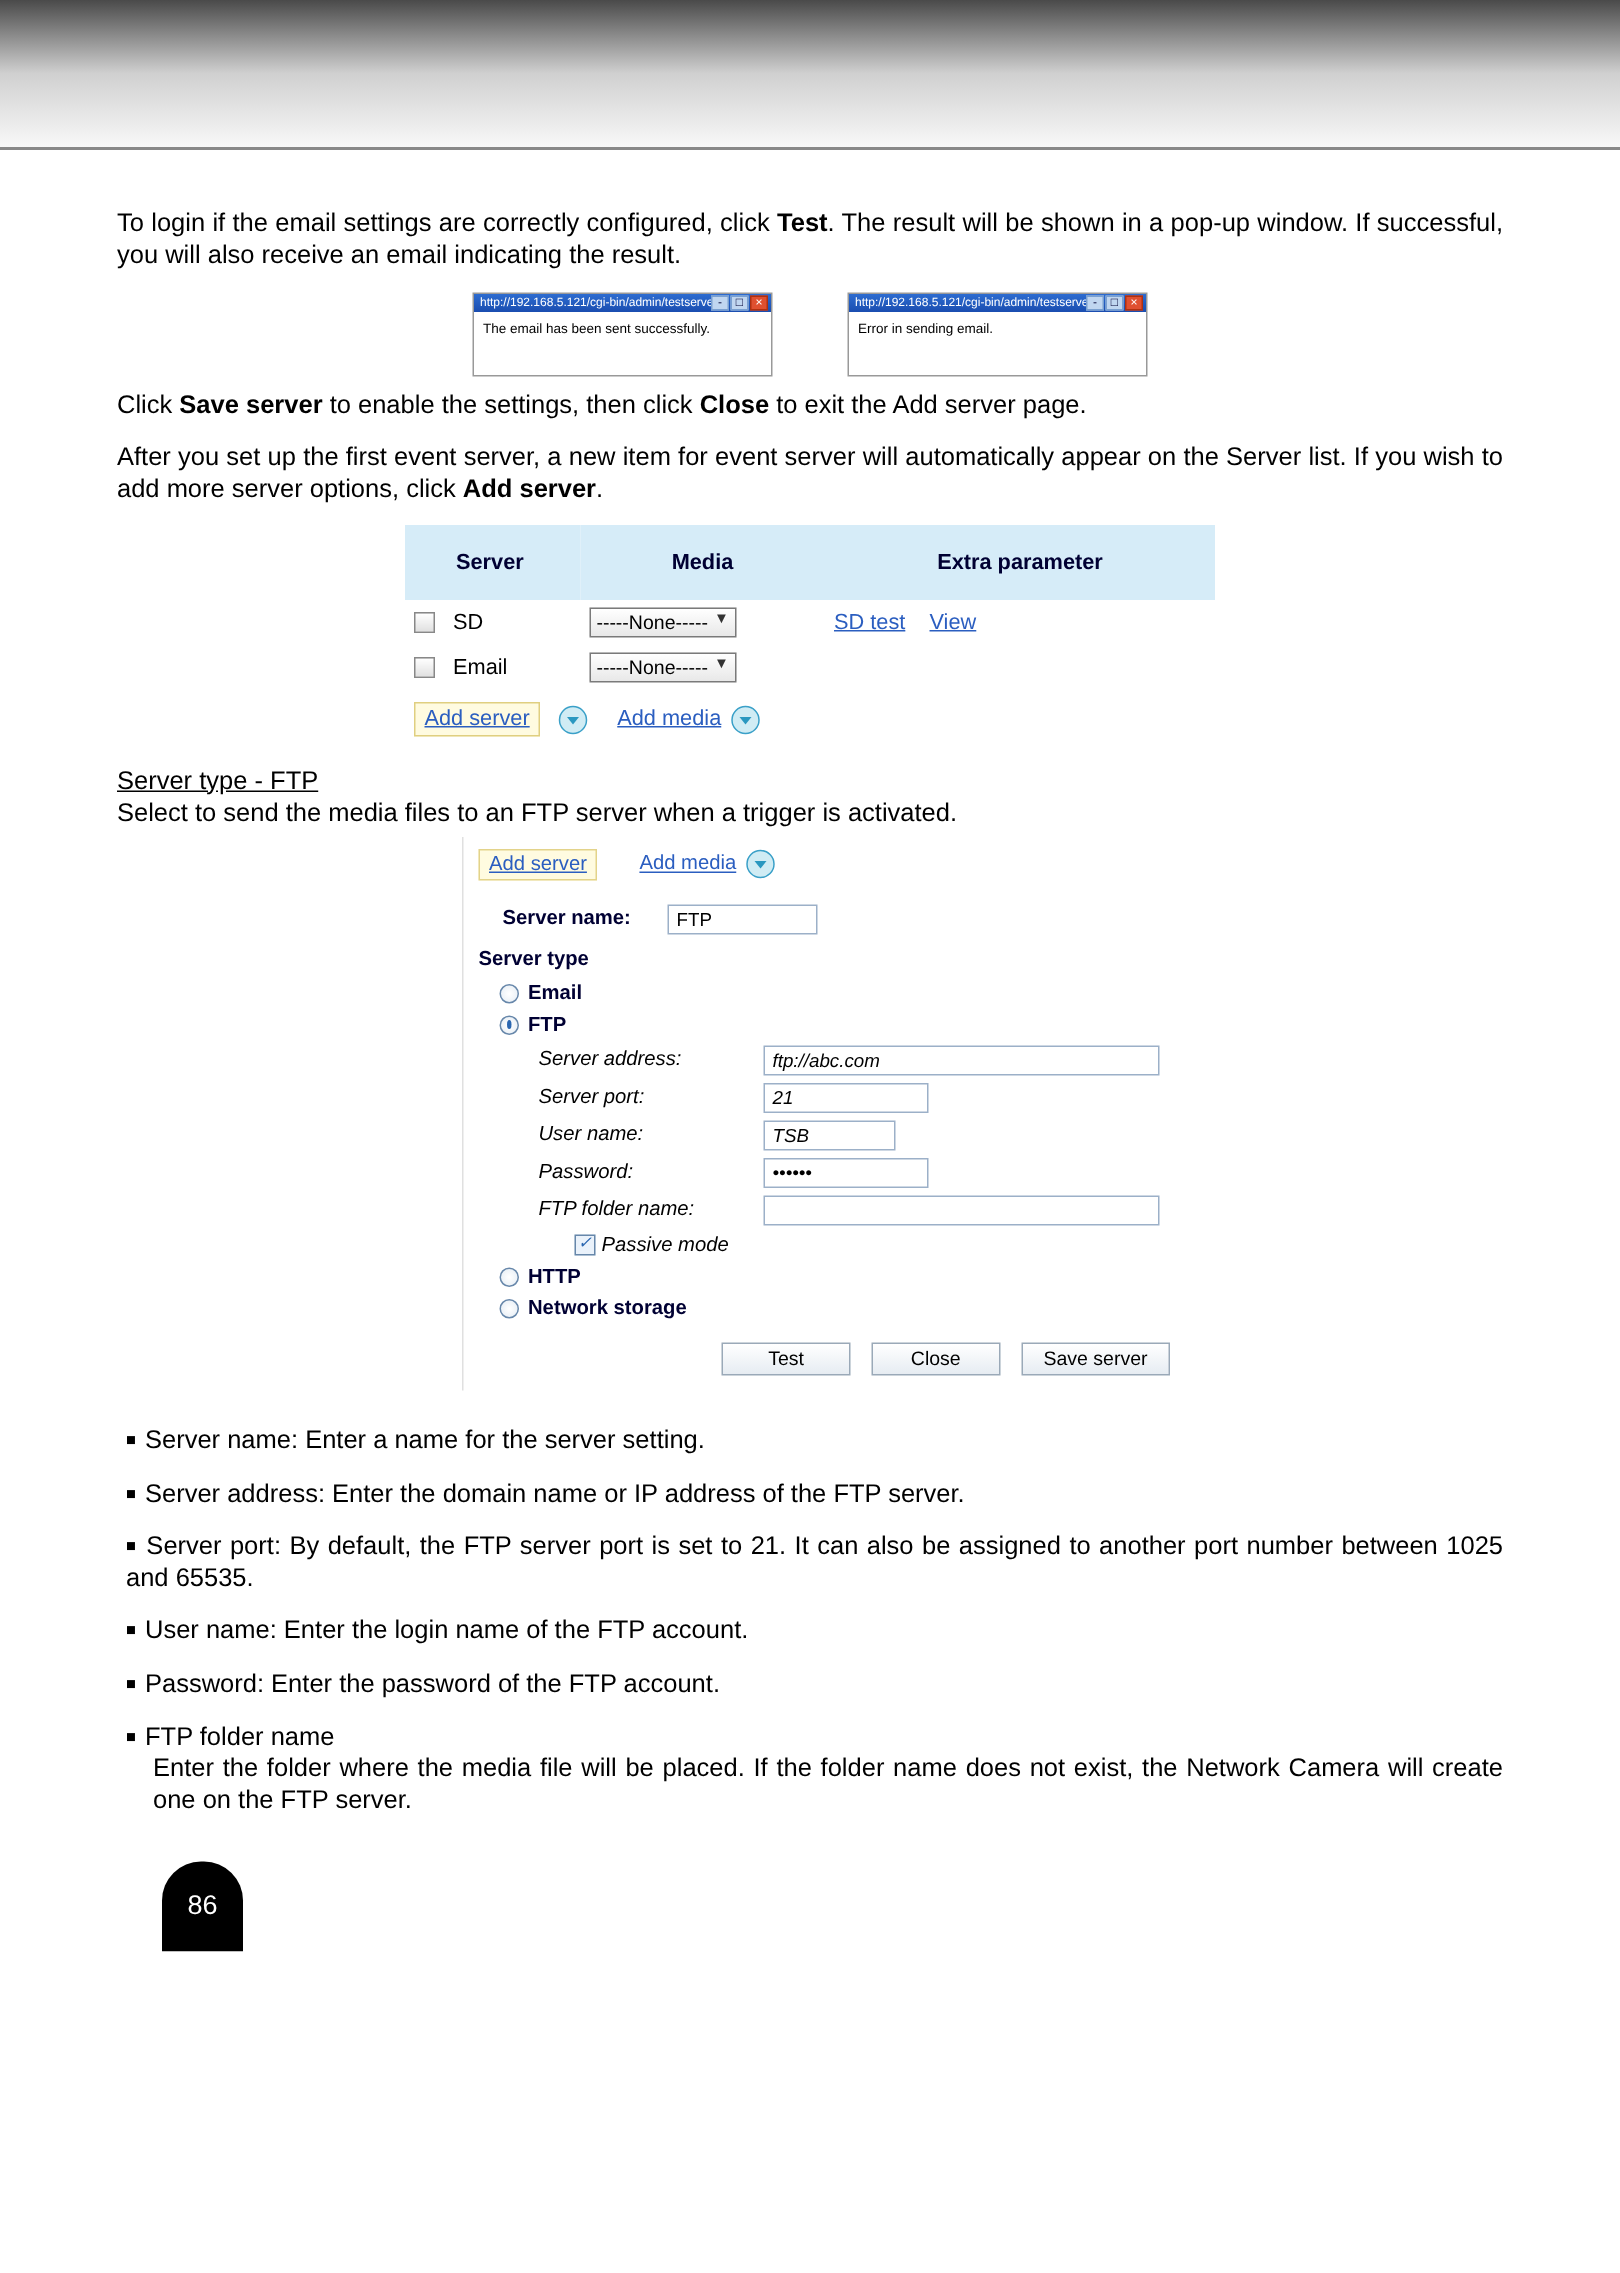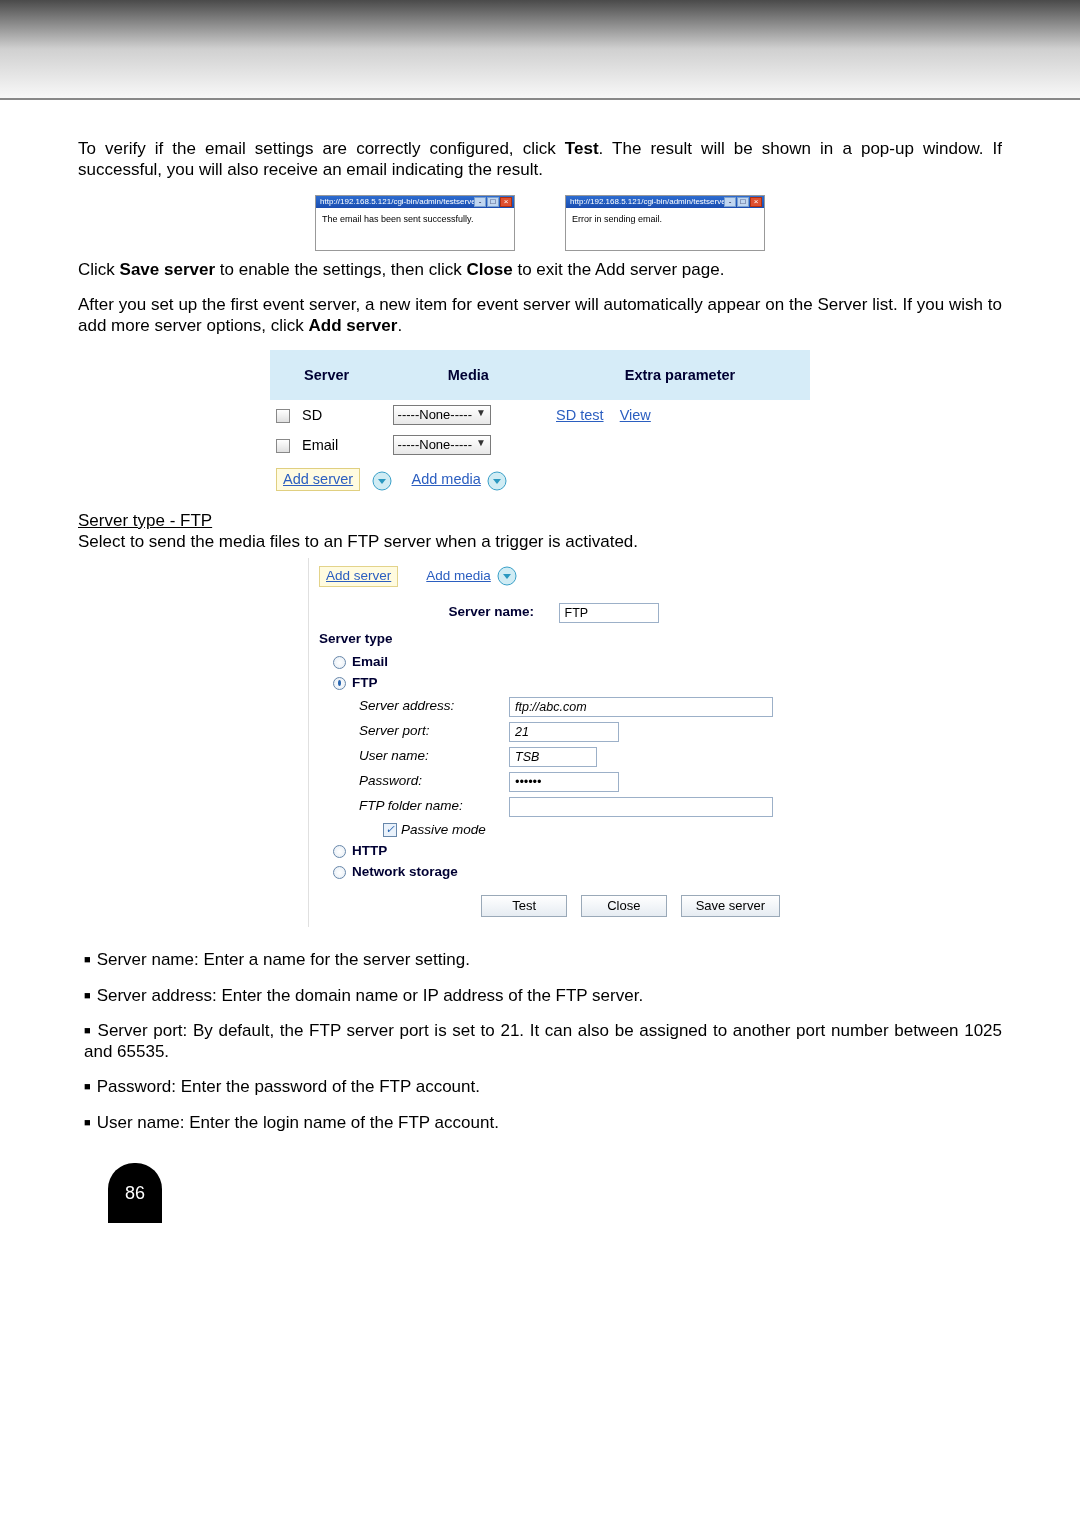--- a/index.html
+++ b/index.html
@@ -34,21 +34,21 @@
 .lnk { color: #2b5ec0; text-decoration: underline; }
 .add-row td { padding-top: 8px; }
 .add-btn { color: #2b5ec0; text-decoration: underline; border: 1px solid #e0cf80; background: #fffbe0; padding: 1px 6px; display: inline-block; margin-right: 6px; }
 .down-ico { display: inline-block; width: 20px; height: 20px; vertical-align: middle; margin-left: 2px; }
 .down-ico svg { width: 20px; height: 20px; }
 
 
 .ftp-form { width: 490px; margin: 6px 0 22px 230px; border-left: 1px solid #e0e0e0; padding: 8px 10px 10px; font-size: 13.5px; }
 .ftp-top { display: flex; align-items: center; gap: 28px; padding-bottom: 10px; }
 .ftp-top .add-server-btn { border: 1px solid #e3d38a; background: #fffbe0; padding: 1px 6px; color: #2b5ec0; text-decoration: underline; display: inline-block; }
-.row { display: flex; align-items: center; margin: 6px 4px; justify-content: center; }
+.row { display: flex; align-items: center; margin: 6px 16px; }
 .row .lbl { width: 110px; font-weight: bold; color: #003; }
 .input { border: 1px solid #9cb0c8; background: #fff; padding: 2px 5px; height: 20px; font-size: 12.5px; }
 .section-head { font-weight: bold; color: #003; margin: 8px 0 6px; }
 .radio-row { display: flex; align-items: center; gap: 6px; margin: 4px 0 4px 14px; color: #003; font-weight: bold; }
 .radio { width: 13px; height: 13px; border: 1px solid #6787aa; border-radius: 50%; background: radial-gradient(#fff,#e4ecf4); display: inline-flex; align-items: center; justify-content: center; }
 .radio.sel::after { content: ""; width: 6px; height: 6px; border-radius: 50%; background: #2a66b0; display: block; }
 .ftp-fields { margin-left: 40px; }
 .ftp-fields .frow { display: flex; align-items: center; margin: 5px 0; font-style: italic; }
 .ftp-fields .flbl { width: 150px; }
 .ftp-fields .input { width: 264px; }
@@ -65,21 +65,21 @@
 .page-num { width: 54px; height: 60px; background: #000; color: #fff; border-radius: 26px 26px 0 0; display: flex; align-items: center; justify-content: center; font-size: 18px; margin: 30px 0 0 30px; }
 </style>
 </head>
 <body>
 
 <div class="header-gradient"></div>
 
 <div class="page">
 
   <p class="justify p">
-    <span>To verify if the email settings are correctly configured, click </span><b>Test</b><span>. The result will be shown in a pop-up window. If successful, you will also receive an email indicating the result.</span>
+    <span>To login if the email settings are correctly configured, click </span><b>Test</b><span>. The result will be shown in a pop-up window. If successful, you will also receive an email indicating the result.</span>
   </p>
 
   <div class="popup-row">
     <div class="popup">
       <div class="popup-title">
         <span style="display:flex;align-items:center;overflow:hidden">
             <span class="ie-icon"></span>
             <span>http://192.168.5.121/cgi-bin/admin/testserver.cgi - </span>
           </span>
         <span class="wbtns">
@@ -233,18 +233,19 @@
       <span class="btn">Test</span>
       <span class="btn">Close</span>
       <span class="btn">Save server</span>
     </div>
   </div>
 
   <ul class="desc">
     <li>Server name: Enter a name for the server setting.</li>
     <li>Server address: Enter the domain name or IP address of the FTP server.</li>
     <li>Server port: By default, the FTP server port is set to 21. It can also be assigned to another port number between 1025 and 65535.</li>
+    <li>User name: Enter the login name of the FTP account.</li>
     <li>Password: Enter the password of the FTP account.</li>
-    <li>User name: Enter the login name of the FTP account.</li>
+    <li><span>FTP folder name</span><span class="sub">Enter the folder where the media file will be placed. If the folder name does not exist, the Network Camera will create one on the FTP server.</span></li>
   </ul>
 
   <div class="page-num">86</div>
 </div>
 
 </body></html>

